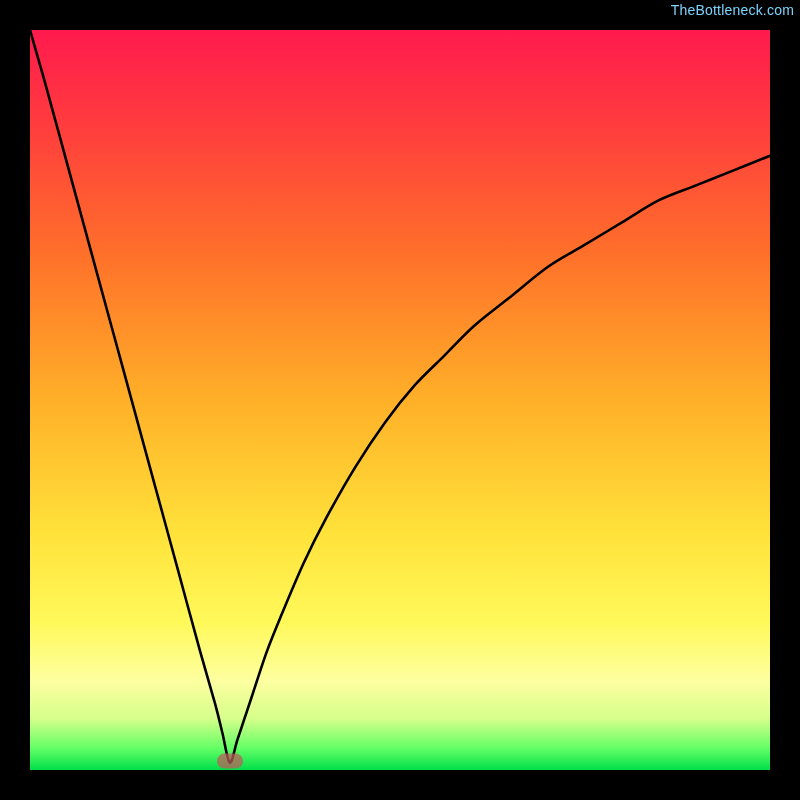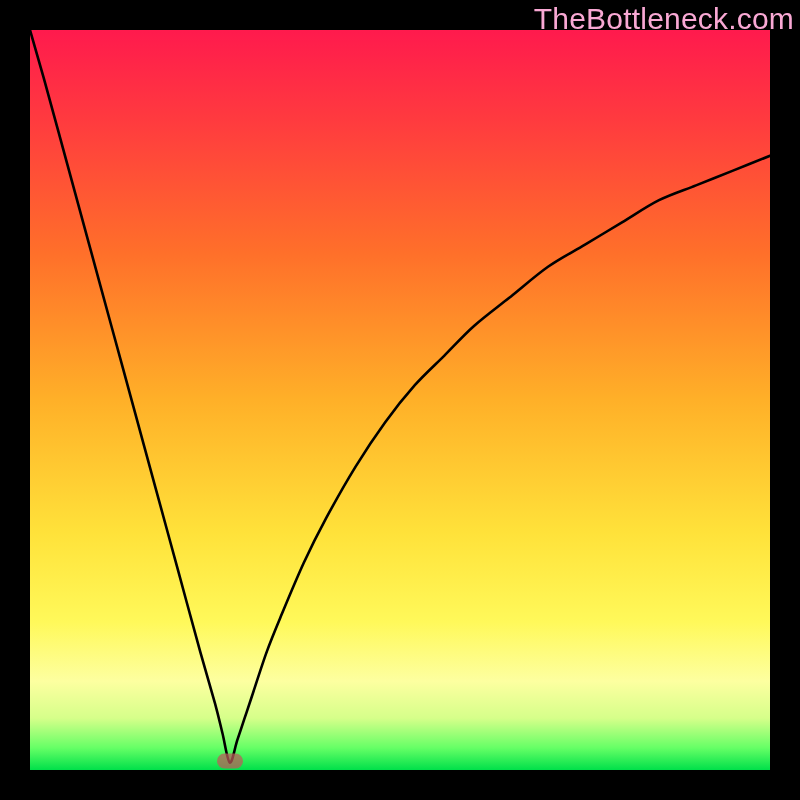--- a/index.html
+++ b/index.html
@@ -14,23 +14,23 @@
   .frame {
     position: relative;
     width: 800px;
     height: 800px;
     background: #000;
   }
   .watermark {
     position: absolute;
     top: 2px;
     right: 6px;
-    font-size: 30px;
+    font-size: 14px;
     font-weight: 500;
-    color: #f9a8d4;
+    color: #7dd3fc;
     letter-spacing: 0.2px;
     z-index: 10;
   }
   .plot {
     position: absolute;
     left: 30px;
     top: 30px;
     width: 740px;
     height: 740px;
   }

